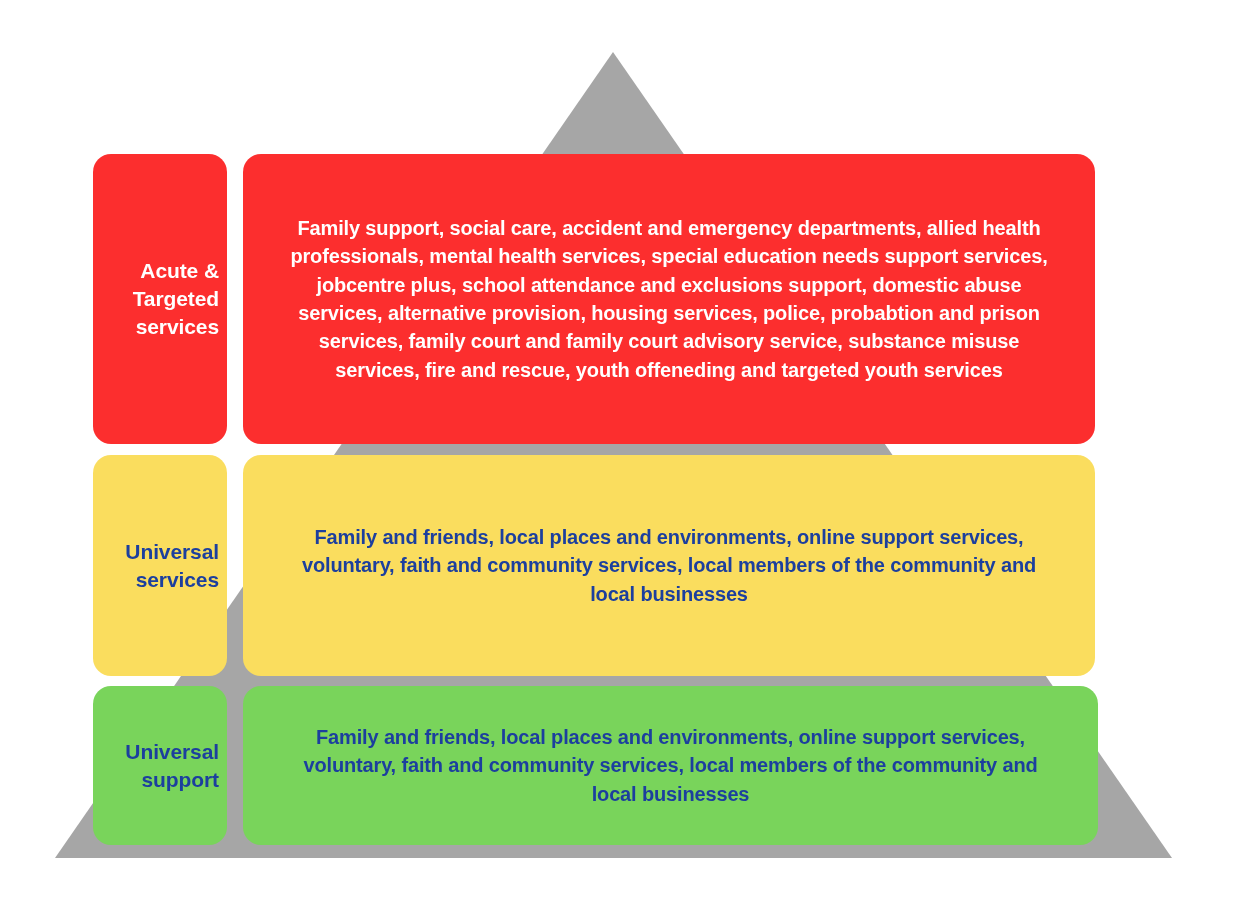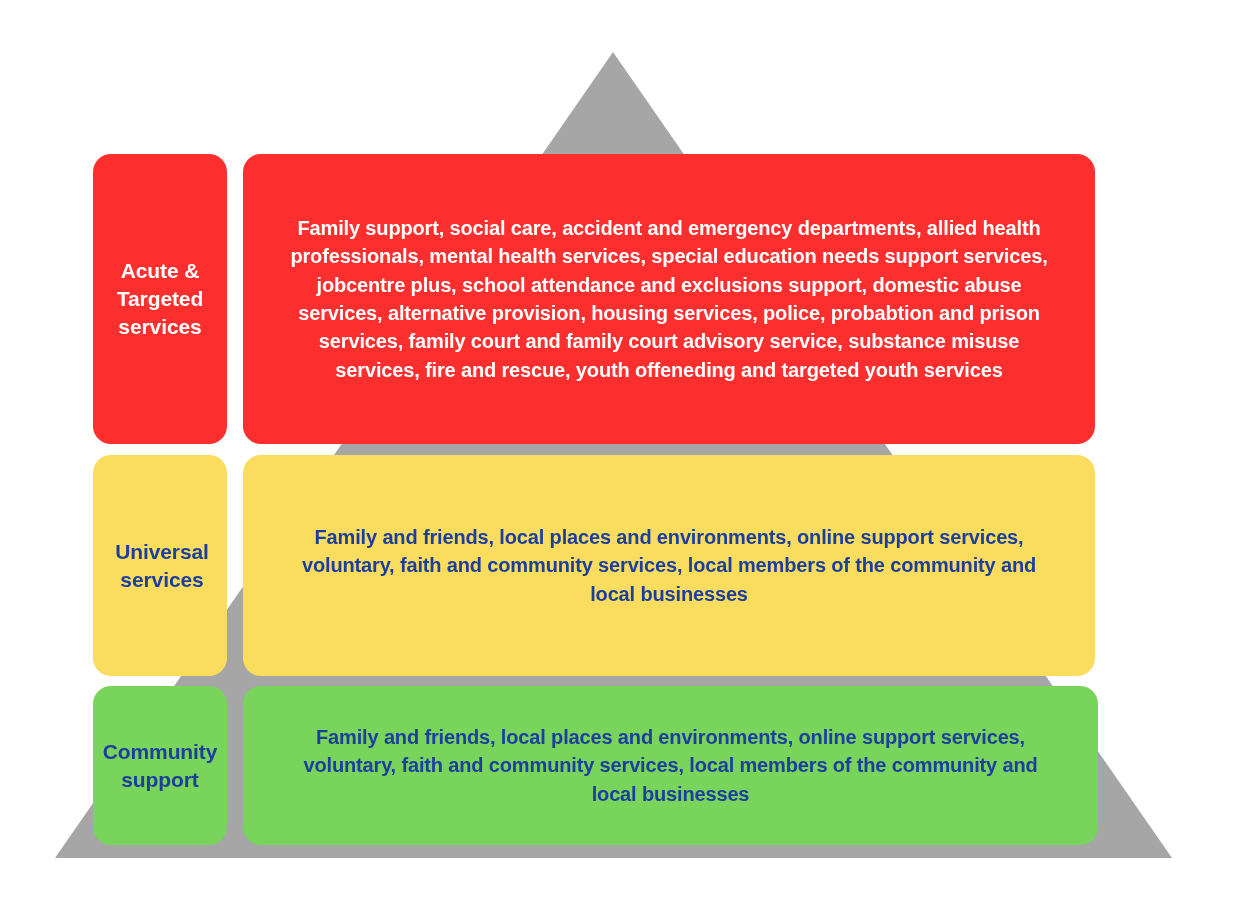--- a/index.html
+++ b/index.html
@@ -39,21 +39,21 @@
   #row-universal { left: 93px;  top: 455px; width: 1002px; height: 221px; }
   #row-community { left: 93px;  top: 686px; width: 1005px; height: 159px; }
 
   .label-box {
     width: 134px;
     flex: 0 0 134px;
     border-radius: 18px;
     display: flex;
     align-items: center;
     justify-content: center;
-    text-align: center;
+    text-align: right;
     box-sizing: border-box;
     padding: 6px 8px;
   }
   .body-box {
     flex: 1 1 auto;
     margin-left: 16px;
     border-radius: 18px;
     display: flex;
     align-items: center;
     justify-content: center;
@@ -111,20 +111,20 @@
     <div class="label-box">
       <span class="label-text txt-blue">Universal services</span>
     </div>
     <div class="body-box">
       <span class="body-text txt-blue">Family and friends, local places and environments, online support services, voluntary, faith and community services, local members of the community and local businesses</span>
     </div>
   </div>
 
   <div class="tier-row tier-community" id="row-community">
     <div class="label-box">
-      <span class="label-text txt-blue">Community support</span>
+      <span class="label-text txt-blue">Universal support</span>
     </div>
     <div class="body-box">
       <span class="body-text txt-blue">Family and friends, local places and environments, online support services, voluntary, faith and community services, local members of the community and local businesses</span>
     </div>
   </div>
 
 </div>
 
 </body></html>

